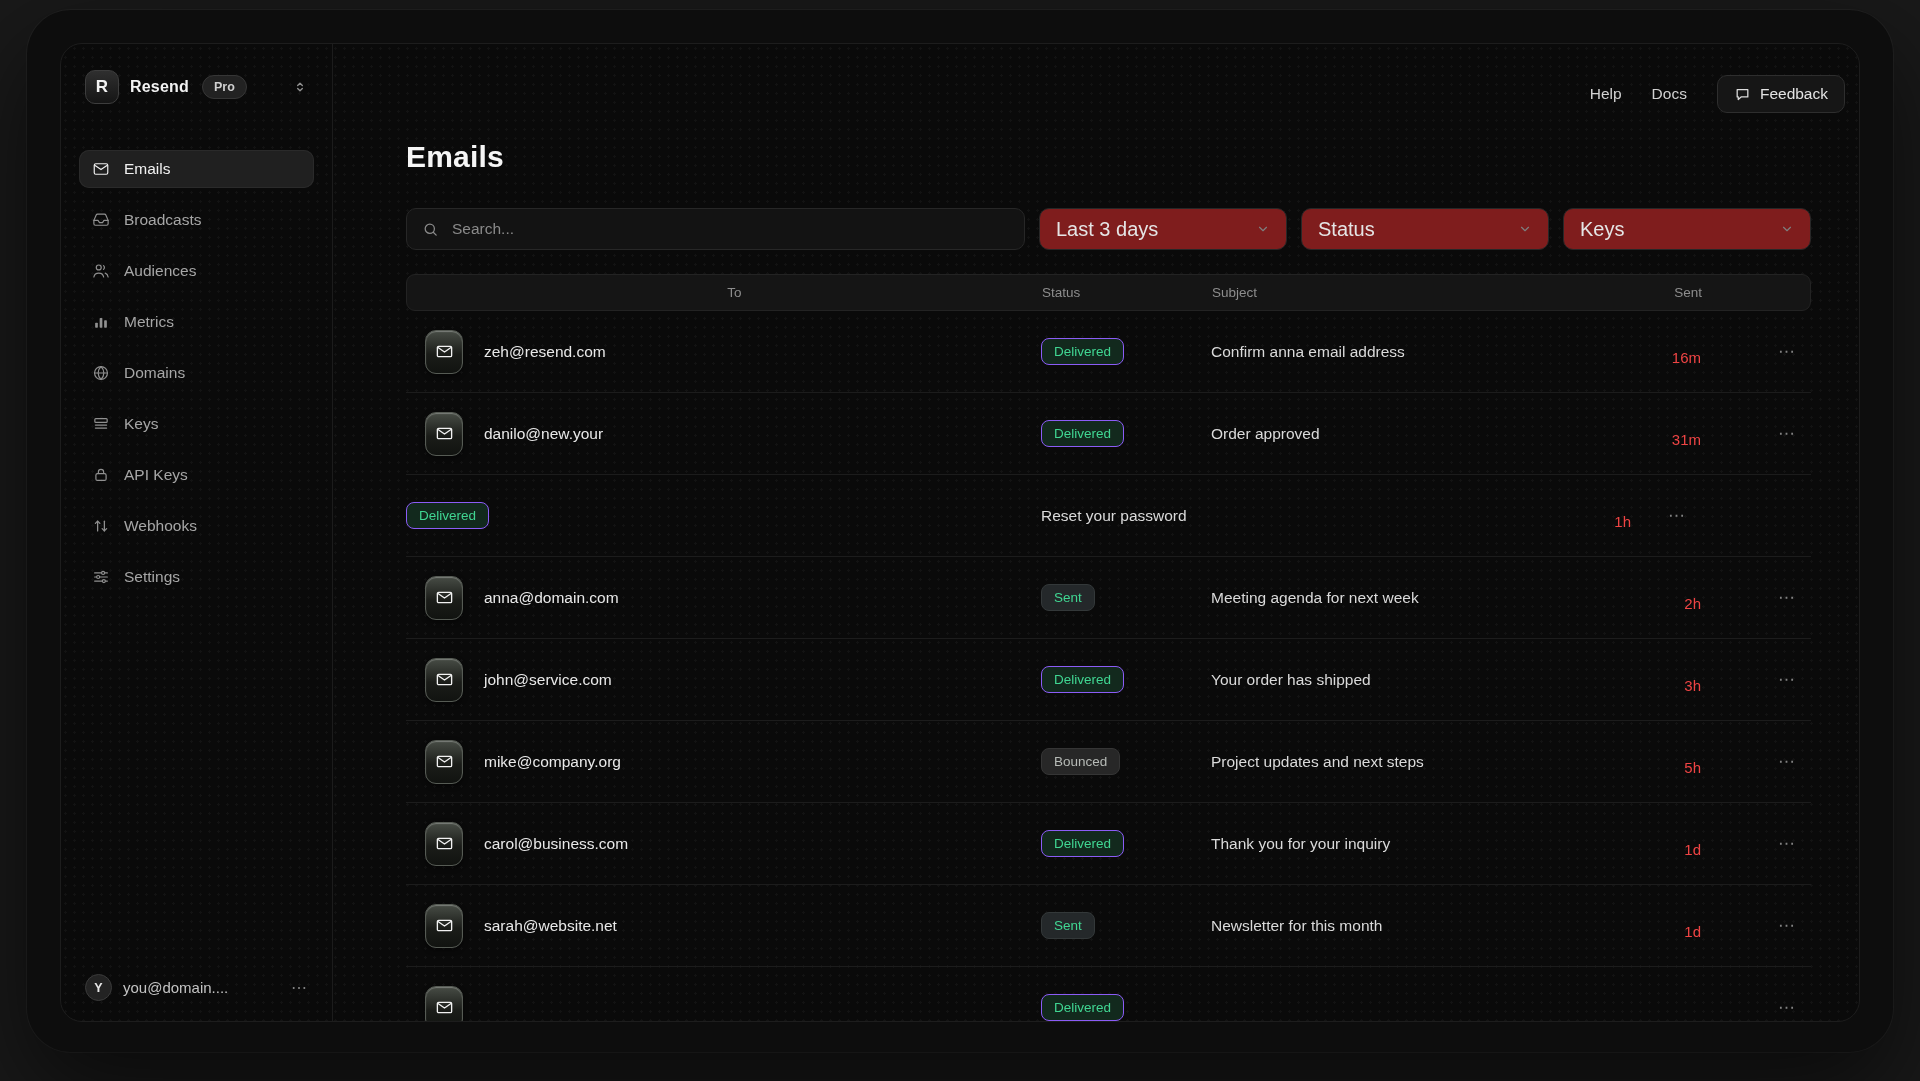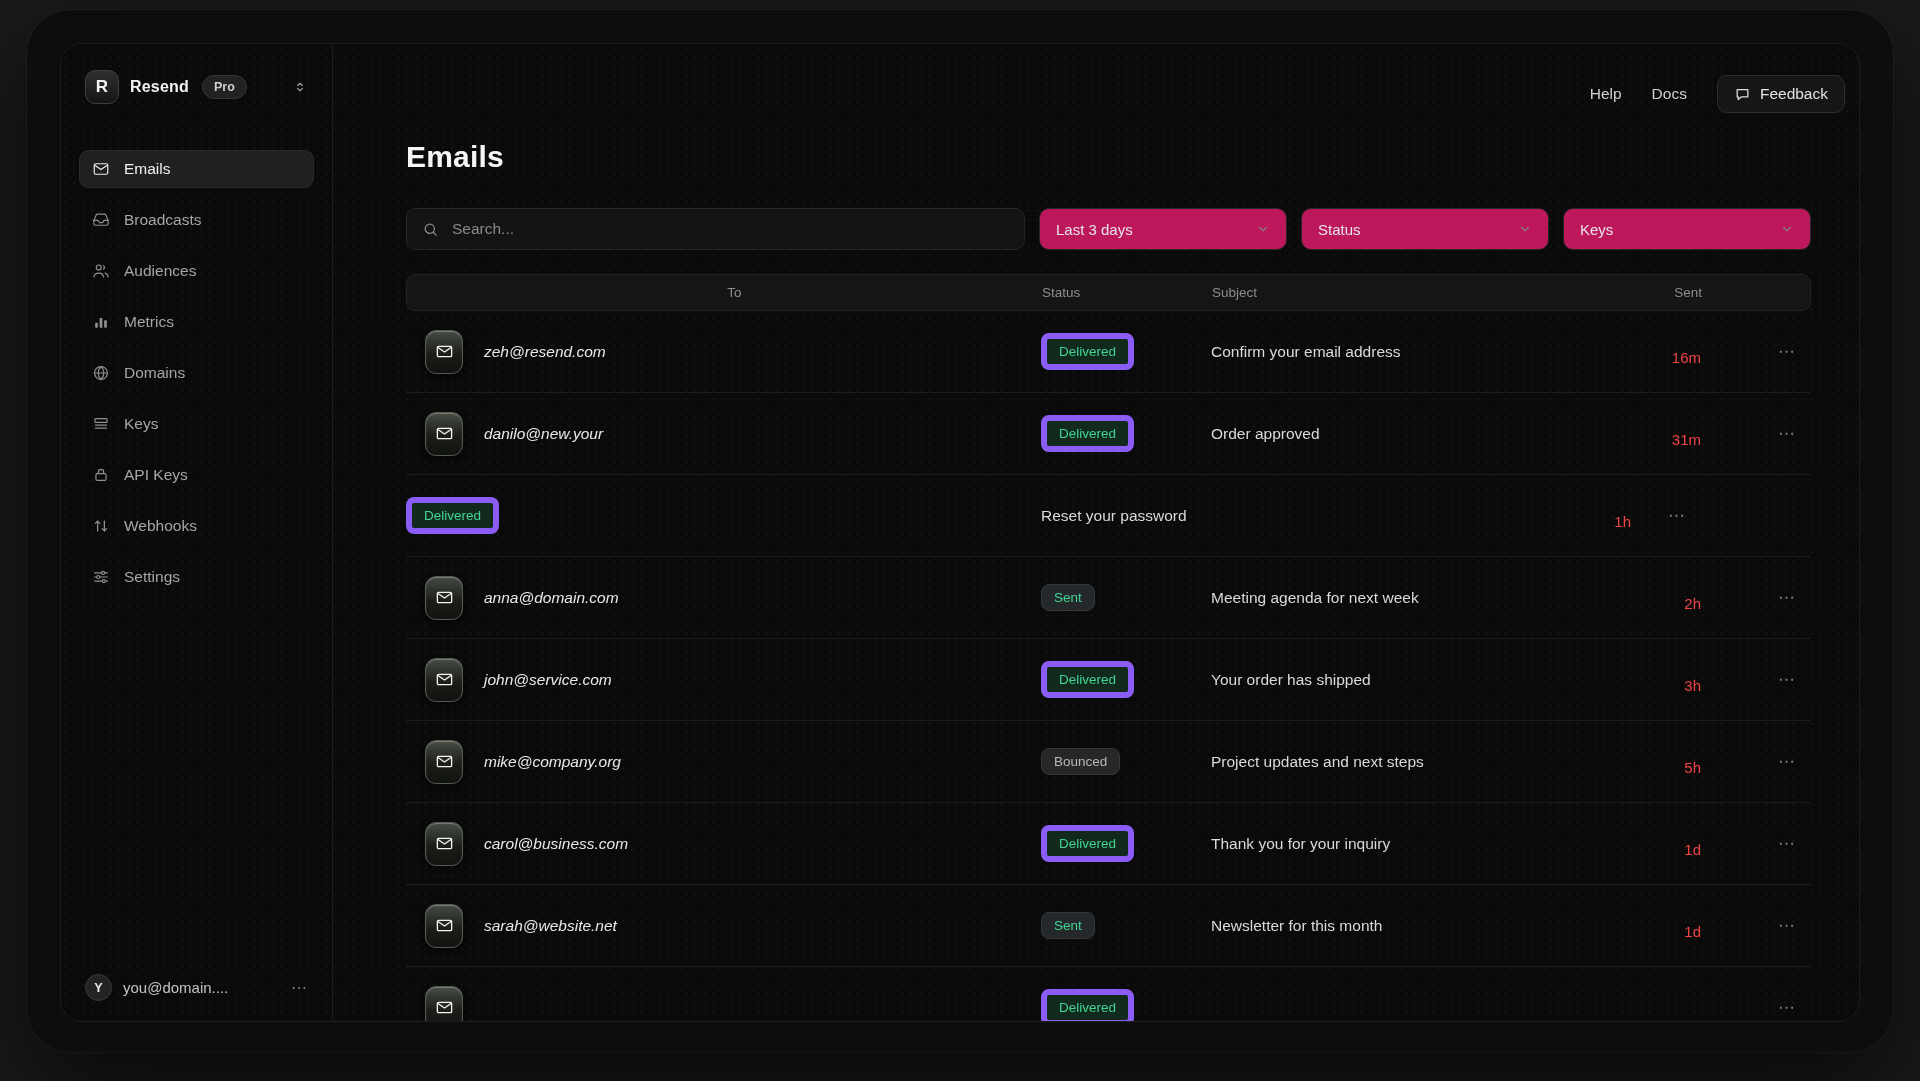--- a/index.html
+++ b/index.html
@@ -50,40 +50,40 @@
     border:1px solid #2e2e2e;color:#e3e3e3;font-size:15.5px;font-family:inherit;cursor:pointer;}
   .feedback .fb-icon{display:flex;color:#dcdcdc;}
 
   h1{margin:24px 0 0;font-size:30px;font-weight:700;color:#f5f5f5;letter-spacing:.2px;}
 
   .filters{display:flex;gap:14px;margin-top:34px;}
   .search{flex:1;height:42px;background:#131313;border:1px solid #272727;border-radius:10px;
     display:flex;align-items:center;gap:11px;padding:0 15px;color:#8a8a8a;}
   .search input{flex:1;background:transparent;border:0;outline:none;color:#e8e8e8;font-size:15.5px;font-family:inherit;}
   .search input::placeholder{color:#8a8a8a;}
-  .select{flex:0 0 248px;width:248px;height:42px;background:#be185d;border:1px solid #272727;border-radius:10px;
+  .select{flex:0 0 248px;width:248px;height:42px;background:#7f1d1d;border:1px solid #272727;border-radius:10px;
     display:flex;align-items:center;justify-content:space-between;padding:0 16px;color:#e5e5e5;
-    font-size:15px;cursor:pointer;}
+    font-size:20px;cursor:pointer;}
   .select .chev{color:#7e7e7e;display:flex;}
 
   .table{margin-top:24px;position:relative;}
   .grid-cols{display:grid;grid-template-columns:635px 170px 420px 70px 1fr;align-items:center;}
   .thead{height:37px;background:#151515;border:1px solid #232323;border-radius:9px;color:#8d8d8d;font-size:13.5px;}
   .thead .c-to{padding-left:20px;text-align:center;}
   .c-sent{text-align:right;}
 
   .row{height:82px;border-bottom:1px solid #1c1c1c;cursor:pointer;}
-  .cell-to{display:flex;align-items:center;gap:21px;padding-left:19px;font-style:italic;}
+  .cell-to{display:flex;align-items:center;gap:21px;padding-left:19px;}
   .mail-chip{width:38px;height:44px;border-radius:11px;flex:0 0 38px;
     background:linear-gradient(180deg,#474c45 0%,#1b1d19 55%,#111310 100%);
     border:1px solid #565b54;box-shadow:inset 0 1px 1px rgba(255,255,255,.28), 0 2px 5px rgba(0,0,0,.5);
     display:flex;align-items:center;justify-content:center;color:#f2f2f2;}
   .to-email{font-size:15.5px;color:#e9e9e9;}
   .badge{display:inline-flex;padding:5px 12px;border-radius:8px;font-size:13.5px;font-weight:500;width:max-content;}
-  .b-delivered{color:#40d692;background:#12291d;border:6px solid #8b5cf6;}
+  .b-delivered{color:#40d692;background:#12291d;border:1px solid #8b5cf6;}
   .b-sent{color:#40d692;background:#24282a;border:1px solid #333839;}
   .b-bounced{color:#b6bab6;background:#272727;border:1px solid #353535;}
   .cell-subject{font-size:15.5px;color:#dadada;}
   .cell-sent{font-size:15px;color:#ef4444;text-align:right;margin-top:12px;}
   .cell-menu{text-align:right;padding-right:14px;color:#828282;font-size:17px;letter-spacing:2px;}
 </style>
 </head>
 <body>
 
 <div class="stage">
@@ -272,21 +272,21 @@
     <div class="cell-to">
       <span class="mail-chip">
         <svg width="19" height="19" viewBox="0 0 24 24" fill="none" stroke="currentColor" stroke-width="1.7" stroke-linecap="round" stroke-linejoin="round">
                       <rect x="3" y="5.5" width="18" height="13" rx="1.6"></rect>
                       <path d="m3.8 7 8.2 5.6L20.2 7"></path>
                     </svg>
       </span>
       <span class="to-email">zeh@resend.com</span>
     </div>
     <span class="badge b-delivered">Delivered</span>
-    <span class="cell-subject">Confirm your email address</span>
+    <span class="cell-subject">Confirm anna email address</span>
     <span class="cell-sent">16m</span>
     <span class="cell-menu">⋯</span>
   </div>
 
   <div class="row grid-cols">
     <div class="cell-to">
       <span class="mail-chip">
         <svg width="19" height="19" viewBox="0 0 24 24" fill="none" stroke="currentColor" stroke-width="1.7" stroke-linecap="round" stroke-linejoin="round">
                       <rect x="3" y="5.5" width="18" height="13" rx="1.6"></rect>
                       <path d="m3.8 7 8.2 5.6L20.2 7"></path>

